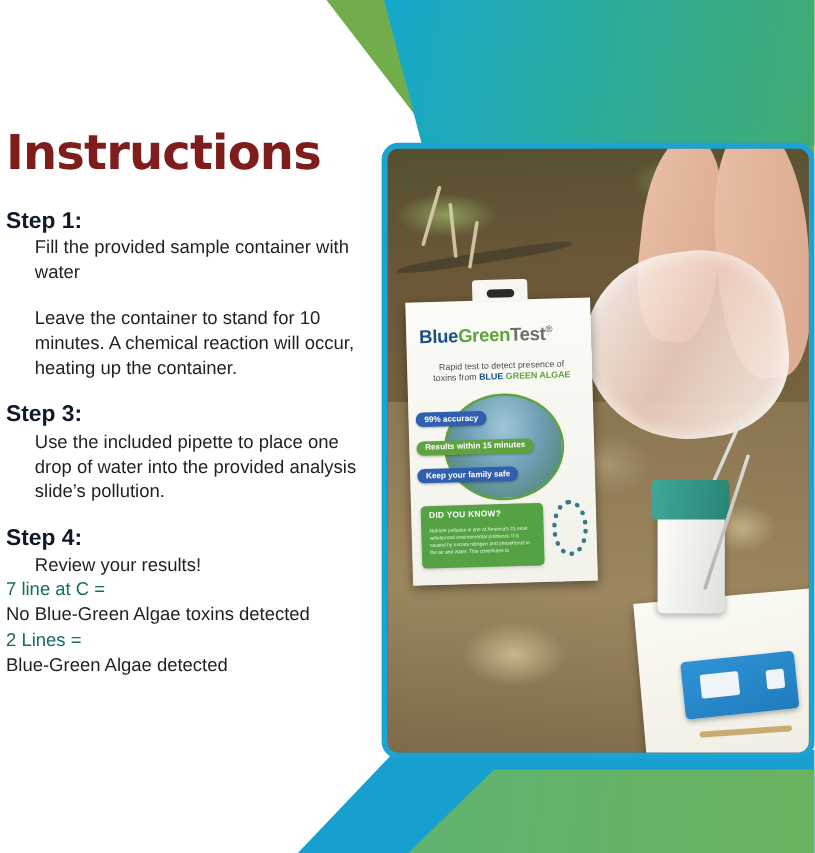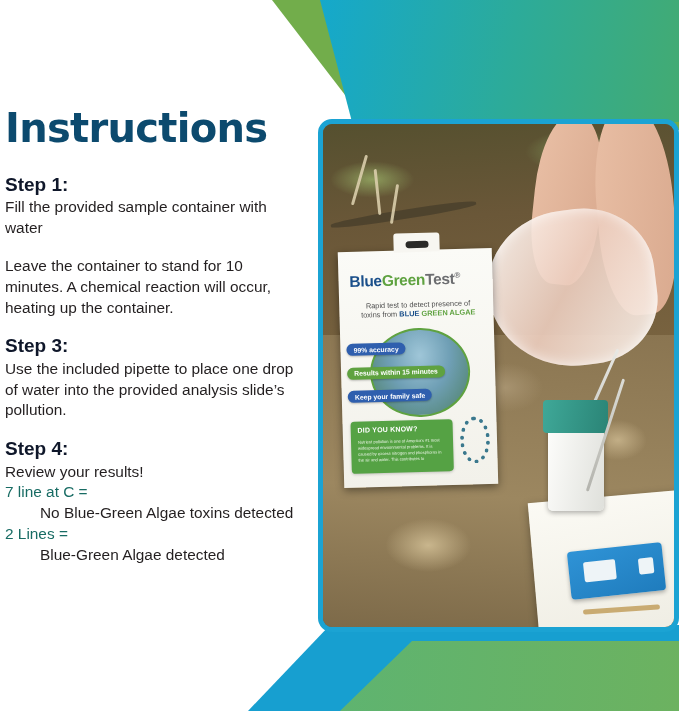--- a/index.html
+++ b/index.html
@@ -53,49 +53,49 @@
   
   .instructions {
     position: absolute;
     left: 5px;
     top: 108px;
     width: 300px;
   }
   .page-title {
     font-size: 40px;
     font-weight: bold;
-    color: #0c4a6e;
+    color: #7f1d1d;
     letter-spacing: -0.7px;
     line-height: 1;
     margin: 0 0 26px 0;
     font-family: "DejaVu Sans", sans-serif;
   }
   .step { margin-bottom: 17px; }
   .step-head {
     font-size: 19px;
     font-weight: bold;
     color: #0f172a;
     line-height: 1.18;
     margin-bottom: 1px;
   }
   .step-body {
     font-size: 15.4px;
     color: #231f20;
     line-height: 1.35;
+    margin-left: 24px;
   }
   .result-line {
     font-size: 15.4px;
     color: #176b63;
     line-height: 1.35;
   }
   .result-body {
     font-size: 15.4px;
     color: #231f20;
     line-height: 1.35;
-    margin-left: 35px;
   }
 
   
   .photo {
     position: absolute;
     left: 318px;
     top: 119px;
     width: 361px;
     height: 513px;
     border: 5px solid #1ba3d3;

